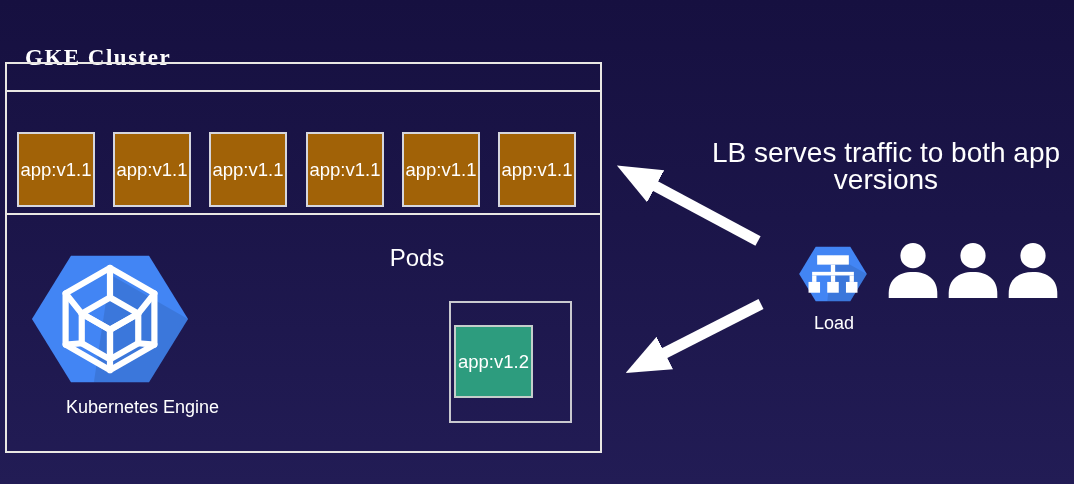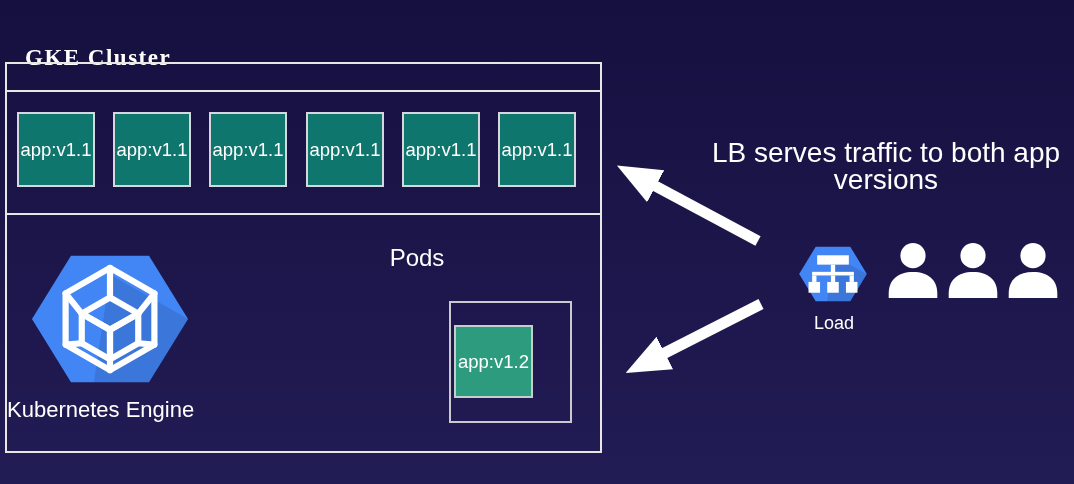--- a/index.html
+++ b/index.html
@@ -16,35 +16,35 @@
     font-weight:bold; font-size:23px; letter-spacing:1.5px; color:#fff;margin-top:30px;
   }
   .cluster-box {
     position:absolute; left:5px; top:62px; width:597px; height:391px;
     border:2px solid #E9E7E3;
   }
   .hline { position:absolute; left:0; width:100%; height:2px; background:#E9E7E3; }
   .hline.h1 { top:26px; }
   .hline.h2 { top:149px; }
   .pod {
-    position:absolute; top:48px; width:78px; height:75px;
-    background:#0f766e; border:2px solid #D6D6DE;
+    position:absolute; top:68px; width:78px; height:75px;
+    background:#a16207; border:2px solid #D6D6DE;
     display:flex; align-items:center; justify-content:center;
     font-size:18.5px; color:#fff; white-space:nowrap;
   }
   .pod.p0{left:10px;} .pod.p1{left:106px;} .pod.p2{left:202px;}
   .pod.p3{left:299px;} .pod.p4{left:395px;} .pod.p5{left:491px;}
   .pods-label {
     position:absolute; left:330px; top:180px; width:160px;
     text-align:center; font-size:24px; color:#fff;
   }
   .gke-hex { position:absolute; left:21px; top:181px; width:164px; height:148px; }
   .gke-label {
     position:absolute; left:0px; top:333px; width:212px;
-    text-align:left; font-size:22px; color:#fff;
+    text-align:right; font-size:18px; color:#fff;
   }
   .canary-box {
     position:absolute; left:442px; top:237px; width:123px; height:122px;
     border:2px solid #C9C9CF;
   }
   .canary-pod {
     position:absolute; left:3px; top:22px; width:79px; height:73px;
     background:#2D9C7E; border:2px solid #C4CECB;
     display:flex; align-items:center; justify-content:center;
     font-size:18.5px; color:#fff; white-space:nowrap;

